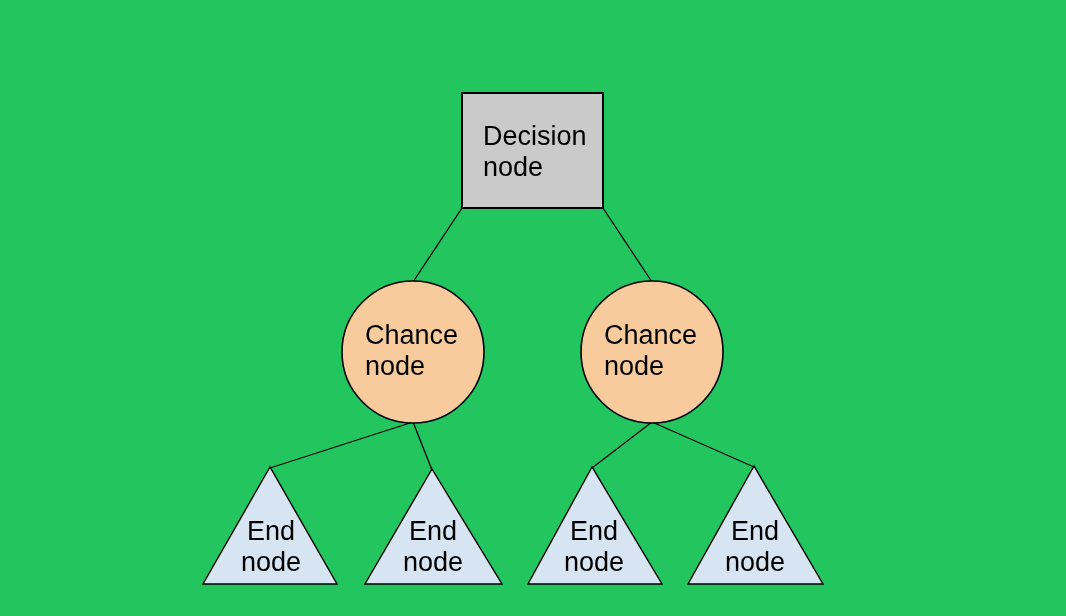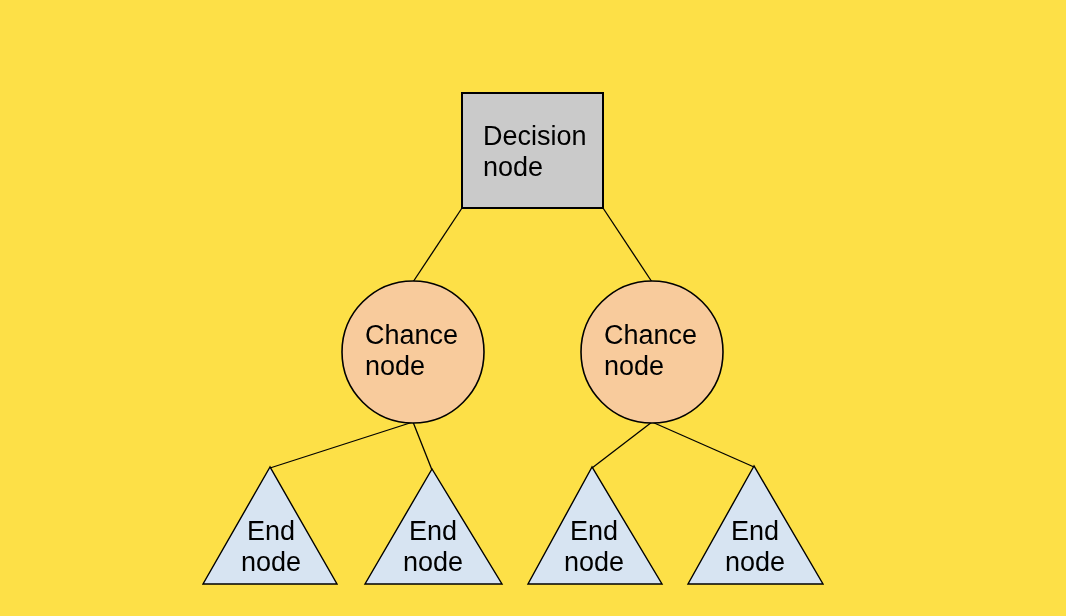--- a/index.html
+++ b/index.html
@@ -4,21 +4,21 @@
 <style>
   html, body {
     margin: 0;
     padding: 0;
     background: #ffffff;
   }
   .canvas {
     position: relative;
     width: 1066px;
     height: 616px;
-    background: #fde047;
+    background: #22c55e;
     overflow: hidden;
   }
   svg {
     display: block;
   }
   .node-label {
     font-family: "Liberation Sans", sans-serif;
     font-size: 27px;
     fill: #000000;
   }

